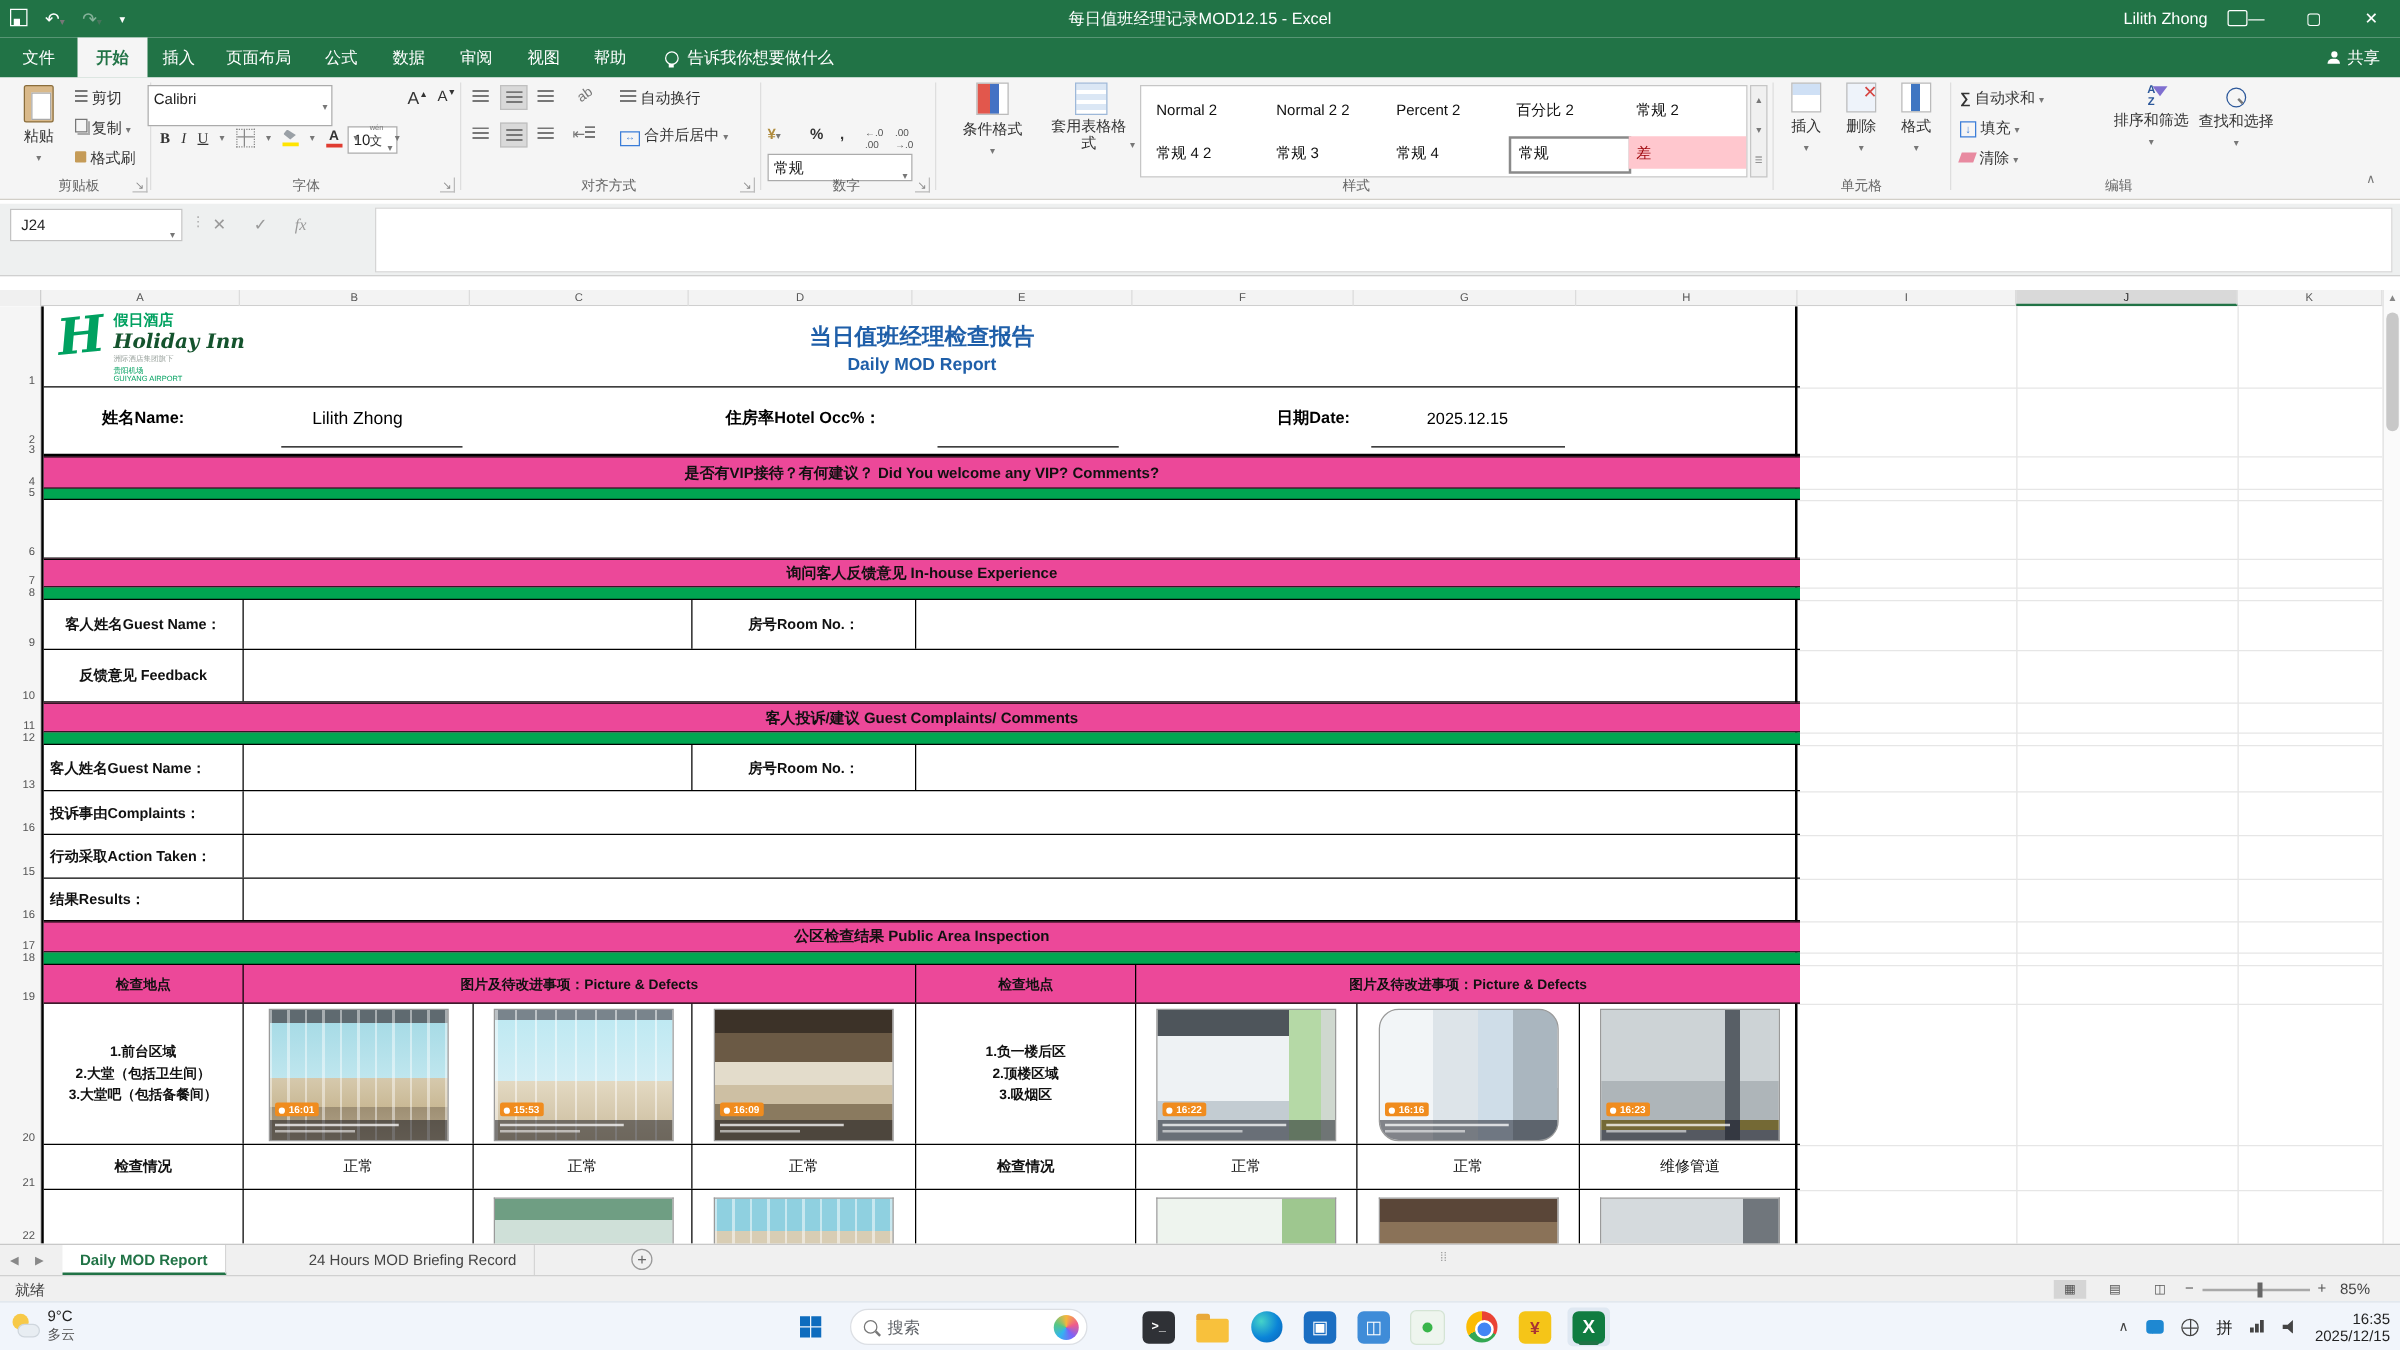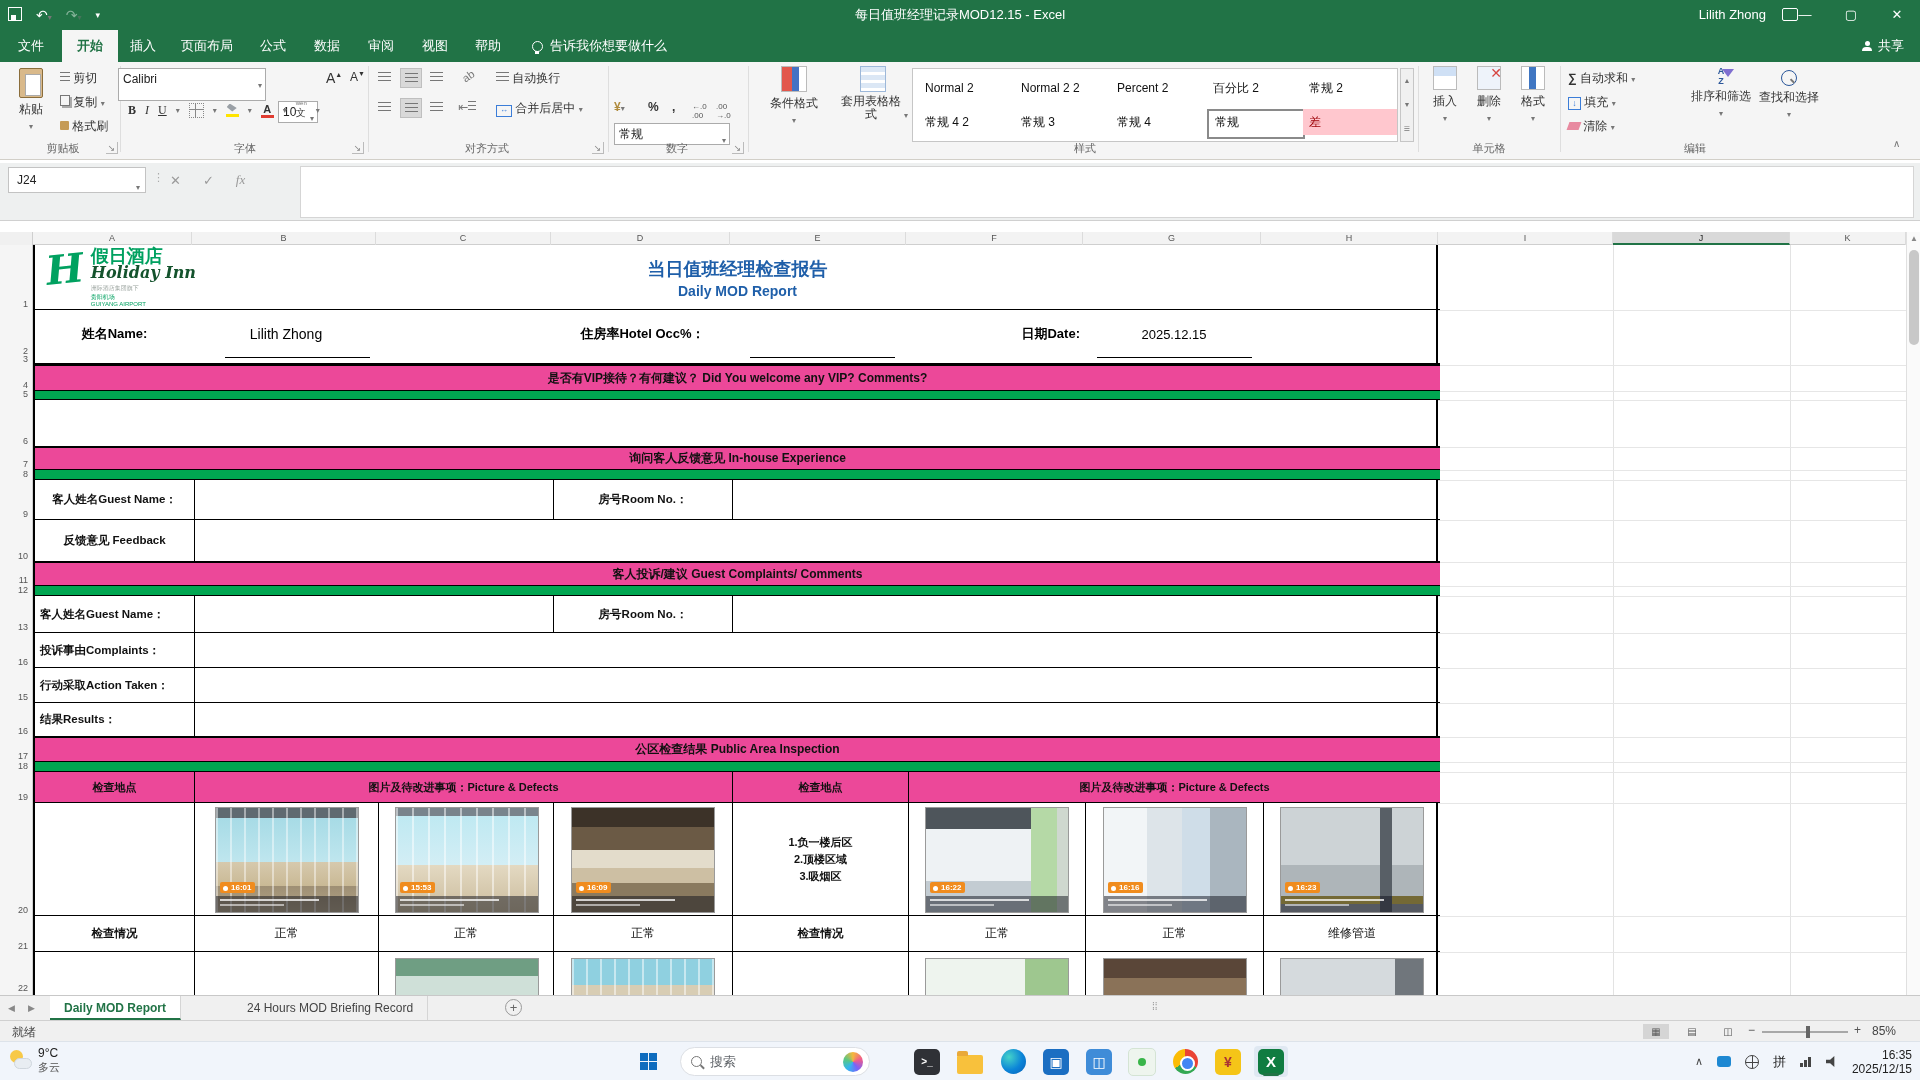--- a/index.html
+++ b/index.html
@@ -65,31 +65,31 @@
   .photo{position:absolute;width:142px;height:104px;border:1px solid #9a9a9a;overflow:hidden;}
   .badge{position:absolute;left:4px;bottom:19px;background:#f08c1e;color:#fff;font-size:8px;font-weight:bold;border-radius:2px;padding:1px 4px 1px 11px;}
   .badge:before{content:"";position:absolute;left:3px;top:4px;width:5px;height:5px;border-radius:50%;background:#fff;}
   .cap{position:absolute;left:0;right:0;bottom:0;height:16px;background:rgba(15,18,28,.5);}
   .cap:before{content:"";position:absolute;left:4px;top:3px;height:2px;width:70%;background:rgba(255,255,255,.75);}
   .cap:after{content:"";position:absolute;left:4px;top:8px;height:2px;width:45%;background:rgba(255,255,255,.55);}
   .p1{background-image:repeating-linear-gradient(90deg,rgba(255,255,255,.45) 0 2px,rgba(255,255,255,0) 2px 14px),linear-gradient(180deg,#5f6a70 0%,#5f6a70 10%,#a7dbe6 10%,#bfe6ee 52%,#d6c9ad 52%,#c9b995 75%,#9e8f74 75%,#b3a487 100%);}
   .p2{background-image:repeating-linear-gradient(90deg,rgba(255,255,255,.5) 0 2px,rgba(255,255,255,0) 2px 16px),linear-gradient(180deg,#79848c 0%,#79848c 8%,#bfe9f2 8%,#d3eef5 55%,#e3d9c2 55%,#cbbc9d 100%);}
   .p3{background-image:linear-gradient(180deg,#3c3228 0 18%,#6b5a45 18% 40%,#e3dccb 40% 58%,#cdbfa3 58% 72%,#8a7a5f 72% 100%);}
   .p4{background-image:linear-gradient(90deg,rgba(0,0,0,0) 0 74%,#b5d9a6 74% 92%,#cfd8cf 92%),linear-gradient(180deg,#4e555b 0 20%,#eef2f4 20% 70%,#c3ccd2 70%);}
-  .p5{background-image:linear-gradient(90deg,#f2f5f7 0 30%,#dde4e9 30% 55%,#cfdde8 55% 75%,#aab6bf 75%),linear-gradient(180deg,rgba(0,0,0,0) 0 60%,#98a3ab 60%);}
+  .p5{background-image:linear-gradient(90deg,#f2f5f7 0 30%,#dde4e9 30% 55%,#cfdde8 55% 75%,#aab6bf 75%),linear-gradient(180deg,rgba(0,0,0,0) 0 60%,#98a3ab 60%);border-radius:16px;}
   .p6{background-image:linear-gradient(90deg,rgba(0,0,0,0) 0 70%,#585f66 70% 78%,rgba(0,0,0,0) 78%),linear-gradient(180deg,#cdd3d6 0 55%,#aeb5b9 55% 85%,#d9c04e 85% 92%,#9aa1a6 92%);}
   .frag{position:absolute;width:142px;border:1px solid #9a9a9a;border-bottom:none;overflow:hidden;}
   .f1{background:linear-gradient(180deg,#6f9e83 0 45%,#cfe0d8 45%);}
   .f2{background:repeating-linear-gradient(90deg,rgba(255,255,255,.5) 0 2px,rgba(255,255,255,0) 2px 14px),linear-gradient(180deg,#8fd0e0 0 70%,#d8cdb4 70%);}
   .f3{background:linear-gradient(90deg,#eef4ee 0 70%,#9ec78f 70%);}
   .f4{background:linear-gradient(180deg,#5a4638 0 50%,#8a7258 50%);}
   .f5{background:linear-gradient(90deg,#d5dadd 0 80%,#70767c 80%);}
   
   .logoH{font-family:"DejaVu Serif","Liberation Serif",serif;font-style:italic;font-weight:bold;color:#00a160;font-size:40px;line-height:40px;transform:rotate(-6deg);}
-  .brandcn{color:#00a160;font-weight:bold;font-size:18px;line-height:15px;}
+  .brandcn{color:#00a160;font-weight:bold;font-size:12px;line-height:15px;}
   .branden{color:#14532d;font-weight:bold;font-style:italic;font-size:16px;line-height:17px;font-family:"DejaVu Serif","Liberation Serif",serif;}
   .logosub{color:#9aa39e;font-size:6px;line-height:8px;}
   .logohotel{color:#00a160;font-size:6px;line-height:7px;}
   
   .vscroll{left:1906px;top:232px;width:14px;height:763px;background:#fafafa;border-left:1px solid #e0e0e0;}
   .vthumb{left:2px;top:18px;width:10px;height:95px;background:#c8c8c8;border-radius:5px;}
   .sheettabs{left:0;top:995px;width:1920px;height:25px;background:#f0f0f0;border-top:1px solid #c8c8c8;font-size:12px;}
   .stab{height:24px;line-height:24px;padding:0 14px;border-right:1px solid #d5d5d5;color:#444;}
   .stab.active{background:#fff;color:#217346;font-weight:bold;border-bottom:2px solid #217346;}
   .statusbar{left:0;top:1020px;width:1920px;height:21px;background:#f0f0f0;border-top:1px solid #d0d0d0;font-size:12px;color:#444;}
@@ -438,20 +438,25 @@
       <div class="ab trow greenbar" style="top:517px;height:10px;"></div>
 
       <div class="ab trow beige" style="top:527px;height:31px;border-top:none;">
         <div class="ab cell first lbl cen" style="left:0;width:159px;font-size:11px;">检查地点</div>
         <div class="ab cell lbl cen" style="left:159px;width:538px;font-size:11px;">图片及待改进事项：Picture &amp; Defects</div>
         <div class="ab cell lbl cen" style="left:697px;width:176px;font-size:11px;">检查地点</div>
         <div class="ab cell lbl cen" style="left:873px;width:532px;border-right:none;font-size:11px;">图片及待改进事项：Picture &amp; Defects</div>
       </div>
 
       <div class="ab trow" style="top:558px;height:113px;">
+        <div class="ab cell first lbl" style="left:0;width:159px;font-size:11px;line-height:17px;display:flex;flex-direction:column;justify-content:center;align-items:center;text-align:center;">
+          <span>1.前台区域</span>
+            <span>2.大堂（包括卫生间）</span>
+            <span>3.大堂吧（包括备餐间）</span>
+        </div>
         <div class="ab cell" style="left:159px;width:184px;"></div>
         <div class="ab cell" style="left:343px;width:175px;"></div>
         <div class="ab cell" style="left:518px;width:179px;"></div>
         <div class="ab cell lbl" style="left:697px;width:176px;font-size:11px;line-height:17px;display:flex;flex-direction:column;justify-content:center;align-items:center;text-align:center;">
           <span>1.负一楼后区</span>
             <span>2.顶楼区域</span>
             <span>3.吸烟区</span>
         </div>
         <div class="ab cell" style="left:873px;width:177px;"></div>
         <div class="ab cell" style="left:1050px;width:178px;"></div>

